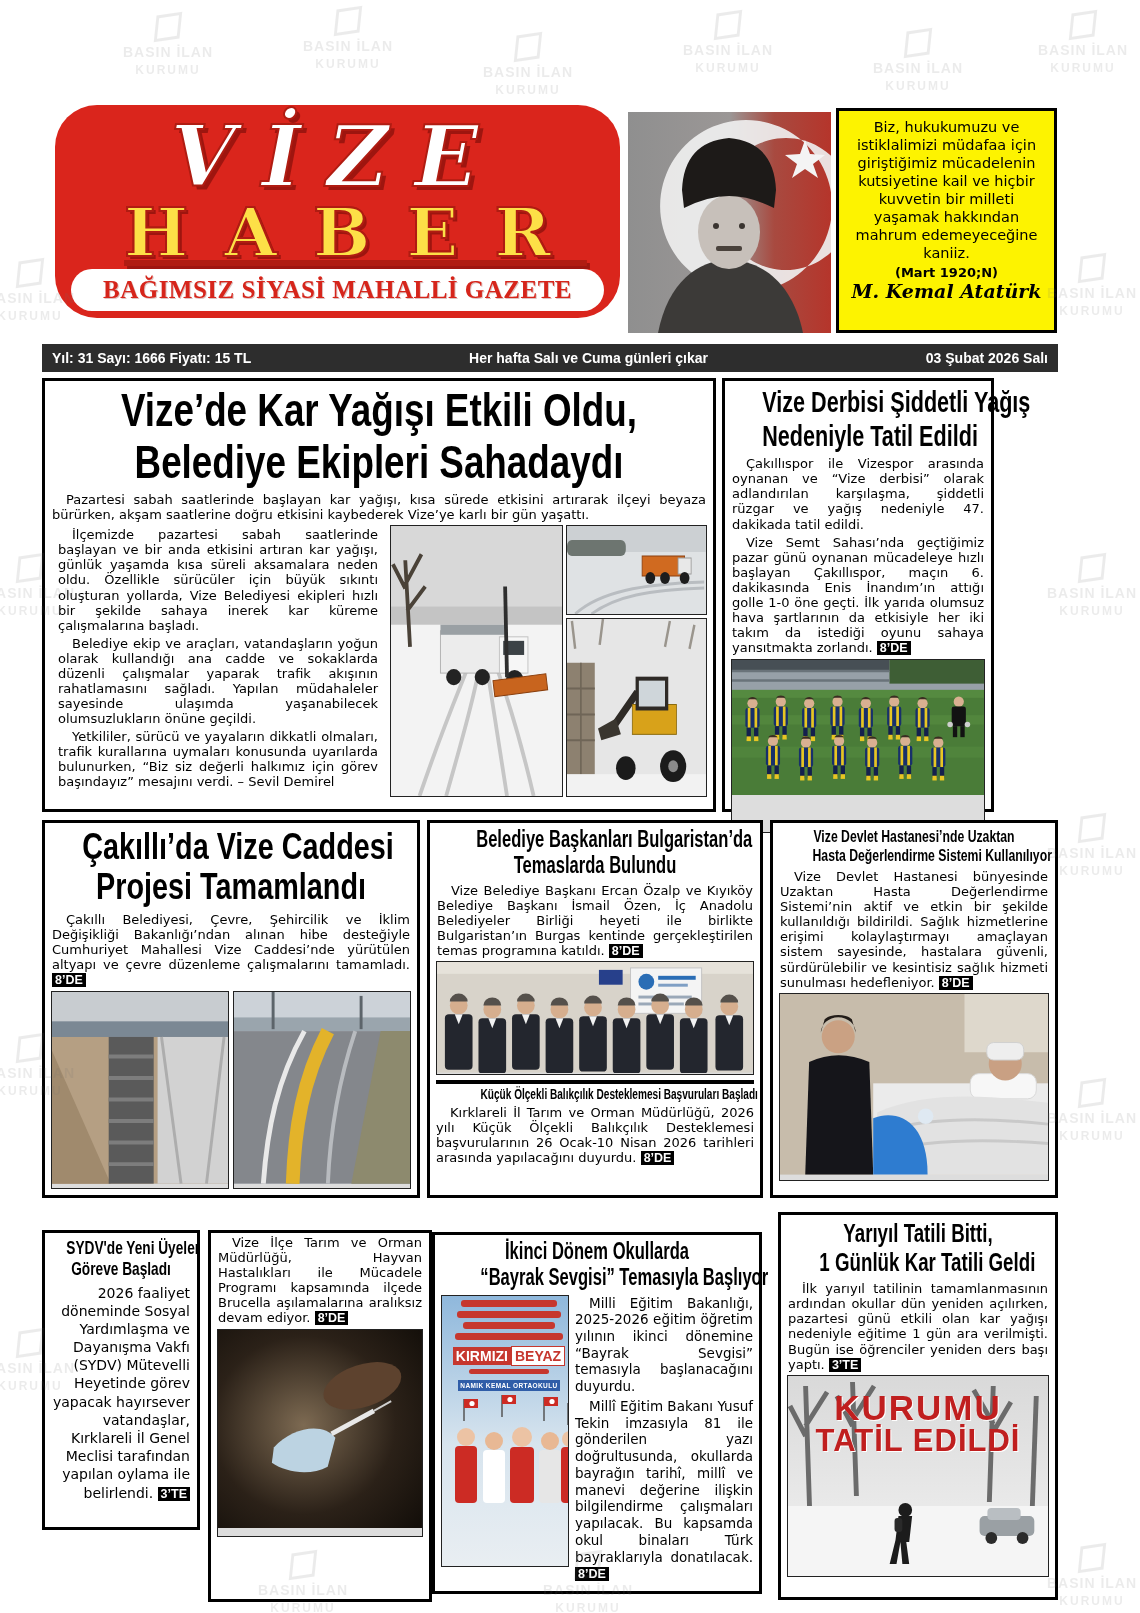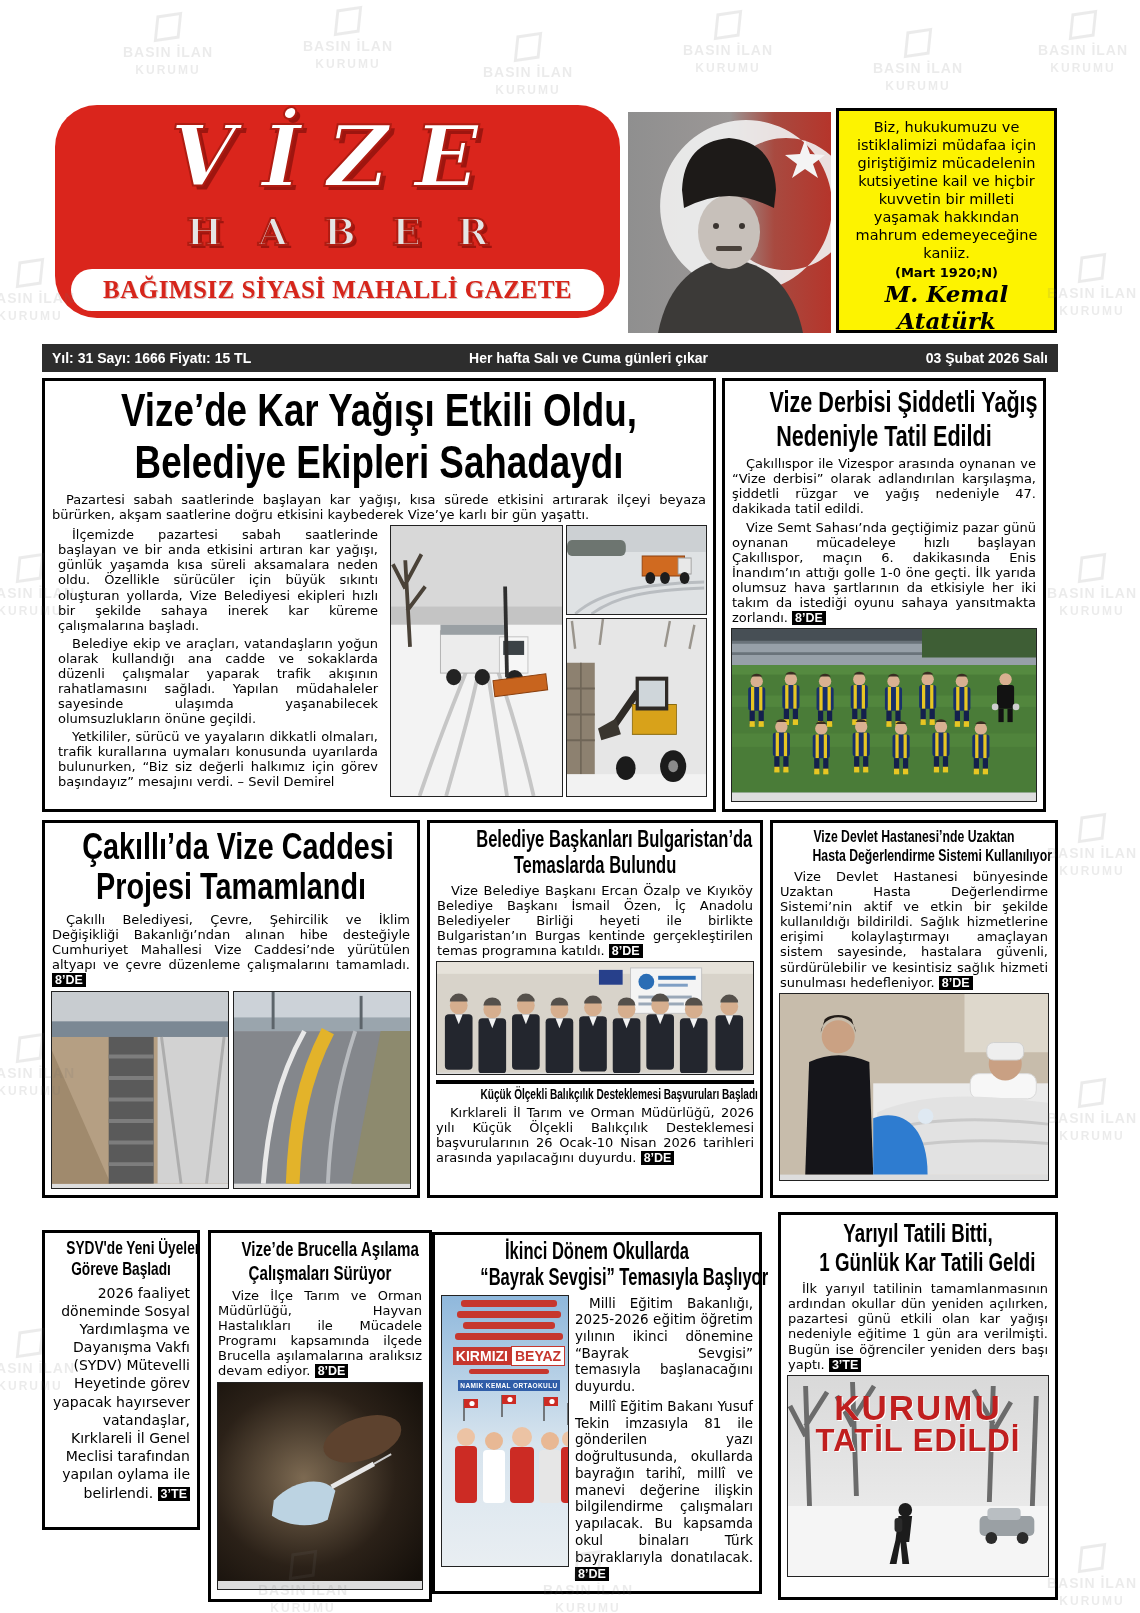--- a/index.html
+++ b/index.html
@@ -11,32 +11,32 @@
   .wm::before{content:"";display:block;width:20px;height:20px;border:3px solid currentColor;
       margin:0 auto 4px;transform:rotate(-8deg) skewX(-14deg);}
   .wm .l1{font-size:14px;letter-spacing:1px;}
   .wm .l2{font-size:12px;letter-spacing:2px;}
   
   .logo-box{position:absolute;left:55px;top:105px;width:565px;height:213px;background:#da251c;
       border-radius:42px;text-align:center;z-index:2;}
   .logo-vize{font-family:"DejaVu Serif",serif;font-weight:700;font-style:italic;color:#fff;
       font-size:84px;line-height:92px;letter-spacing:26px;margin-top:6px;
       text-shadow:4px 4px 0 rgba(110,10,6,.55);-webkit-text-stroke:2px #b01c12;}
-  .logo-haber{font-family:"DejaVu Serif",serif;font-weight:700;color:#e5e5e5;font-size:38px;
+  .logo-haber{font-family:"DejaVu Serif",serif;font-weight:700;color:#fde047;font-size:68px;
       line-height:58px;letter-spacing:36px;text-indent:36px;
-      text-shadow:3px 3px 0 rgba(110,10,6,.55);-webkit-text-stroke:2px #b01c12;}
+      text-shadow:3px 3px 0 rgba(110,10,6,.55);text-decoration:underline;-webkit-text-stroke:2px #b01c12;}
   .logo-banner{margin:8px 16px 0;background:#fff;border-radius:22px;height:42px;line-height:42px;
       color:#d6251b;font-family:"Liberation Serif",serif;font-weight:700;font-size:25px;
       letter-spacing:.5px;text-shadow:1px 1px 0 rgba(120,10,5,.25);}
   .ataturk{position:absolute;left:628px;top:112px;width:203px;height:221px;z-index:2;}
   .quote-box{position:absolute;left:836px;top:108px;width:221px;height:225px;background:#fdf300;
       border:3px solid #000;box-sizing:border-box;text-align:center;padding:8px 6px 0;z-index:2;}
   .quote-text{font-size:14.5px;line-height:1.24;}
   .quote-date{font-weight:700;font-size:13px;margin-top:2px;}
-  .quote-sig{font-family:"DejaVu Serif",serif;font-style:italic;font-weight:700;font-size:23px;}
+  .quote-sig{font-family:"DejaVu Serif",serif;font-style:italic;font-weight:700;font-size:19px;}
   
   .dateline{position:absolute;left:42px;top:344px;width:1016px;height:28px;background:#2d2d2d;
       color:#fff;display:flex;justify-content:space-between;align-items:center;box-sizing:border-box;
       padding:0 10px;font-family:"Liberation Sans",sans-serif;font-weight:700;font-size:14px;z-index:2;}
   
   .box{position:absolute;border:3px solid #000;background:#fff;box-sizing:border-box;z-index:2;}
   .hl{font-family:"Liberation Sans",sans-serif;font-weight:700;text-align:center;margin:4px 0 2px;}
   .hl-line{display:block;white-space:nowrap;transform:scaleX(.8);transform-origin:50% 50%;line-height:1.12;}
   .hl-line.sx7{transform:scaleX(.72);}
   .body-text{font-size:13px;line-height:1.16;text-align:justify;padding:2px 7px 0;}
@@ -204,21 +204,21 @@
                   <circle cx="78" cy="92" r="16" fill="#1b1b1b"></circle>
                   <circle cx="78" cy="92" r="6" fill="#8a8a8a"></circle>
               </g>
             </svg>
           </div>
         </div>
       </div>
     </div>
   </section>
 
-  <section class="box" style="left:722px;top:378px;width:324px;height:434px">
+  <section class="box" style="left:722px;top:378px;width:272px;height:434px">
     <h2 class="hl">
       <span class="hl-line sx7" style="font-size:30px">Vize Derbisi Şiddetli Yağış</span>
       <span class="hl-line sx7" style="font-size:30px">Nedeniyle Tatil Edildi</span>
     </h2>
     <div class="body-text">
       <p><span>Çakıllıspor ile Vizespor arasında oynanan ve “Vize derbisi” olarak adlandırılan karşılaşma, şiddetli rüzgar ve yağış nedeniyle 47. dakikada tatil edildi.</span></p>
       <p><span>Vize Semt Sahası’nda geçtiğimiz pazar günü oynanan mücadeleye hızlı başlayan Çakıllıspor, maçın 6. dakikasında Enis İnandım’ın attığı golle 1-0 öne geçti. İlk yarıda olumsuz hava şartlarının da etkisiyle her iki takım da istediği oyunu sahaya yansıtmakta zorlandı.</span> <span class="ptag">8’DE</span></p>
     </div>
     <div class="photo" style="margin:3px 6px 0;height:172px">
       <svg viewBox="0 0 320 172" preserveAspectRatio="none">
@@ -386,24 +386,20 @@
     <h2 class="hl">
       <span class="hl-line sx7" style="font-size:19px">SYDV'de Yeni Üyeler</span>
       <span class="hl-line sx7" style="font-size:19px">Göreve Başladı</span>
     </h2>
     <div class="body-text" style="font-size:14px;line-height:1.3;text-align:right">
       <p style="text-indent:10px"><span>2026 faaliyet döneminde Sosyal Yardımlaşma ve Dayanışma Vakfı (SYDV) Mütevelli Heyetinde görev yapacak hayırsever vatandaşlar, Kırklareli İl Genel Meclisi tarafından yapılan oylama ile belirlendi.</span> <span class="ptag">3’TE</span></p>
     </div>
   </section>
 
   <section class="box" style="left:208px;top:1230px;width:224px;height:372px">
-    <h2 class="hl">
-      <span class="hl-line sx7" style="font-size:21px">Vize’de Brucella Aşılama</span>
-      <span class="hl-line sx7" style="font-size:21px">Çalışmaları Sürüyor</span>
-    </h2>
     <div class="body-text">
       <p><span>Vize İlçe Tarım ve Orman Müdürlüğü, Hayvan Hastalıkları ile Mücadele Programı kapsamında ilçede Brucella aşılamalarına aralıksız devam ediyor.</span> <span class="ptag">8’DE</span></p>
     </div>
     <div class="photo" style="margin:3px 6px 0;height:206px">
       <svg viewBox="0 0 212 206" preserveAspectRatio="none">
         <defs>
           <radialGradient id="brg" cx="0.42" cy="0.48" r="0.75">
             <stop offset="0" stop-color="#7d6a52"></stop>
               <stop offset="0.6" stop-color="#2b2118"></stop>
               <stop offset="1" stop-color="#140f0a"></stop>

